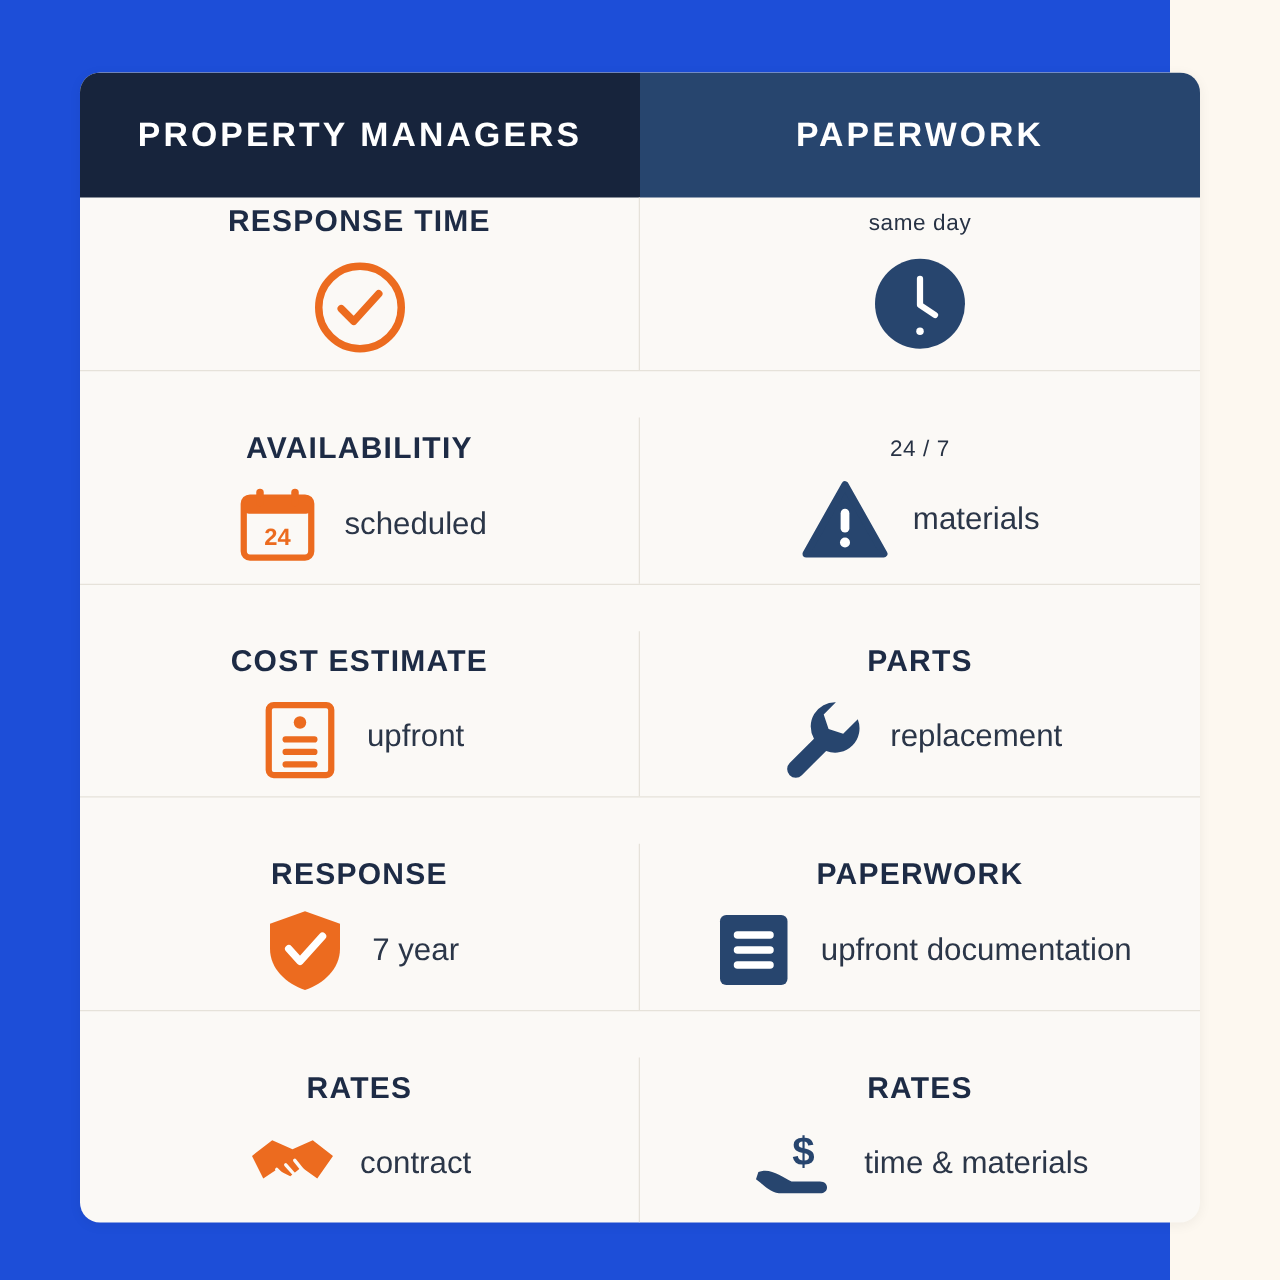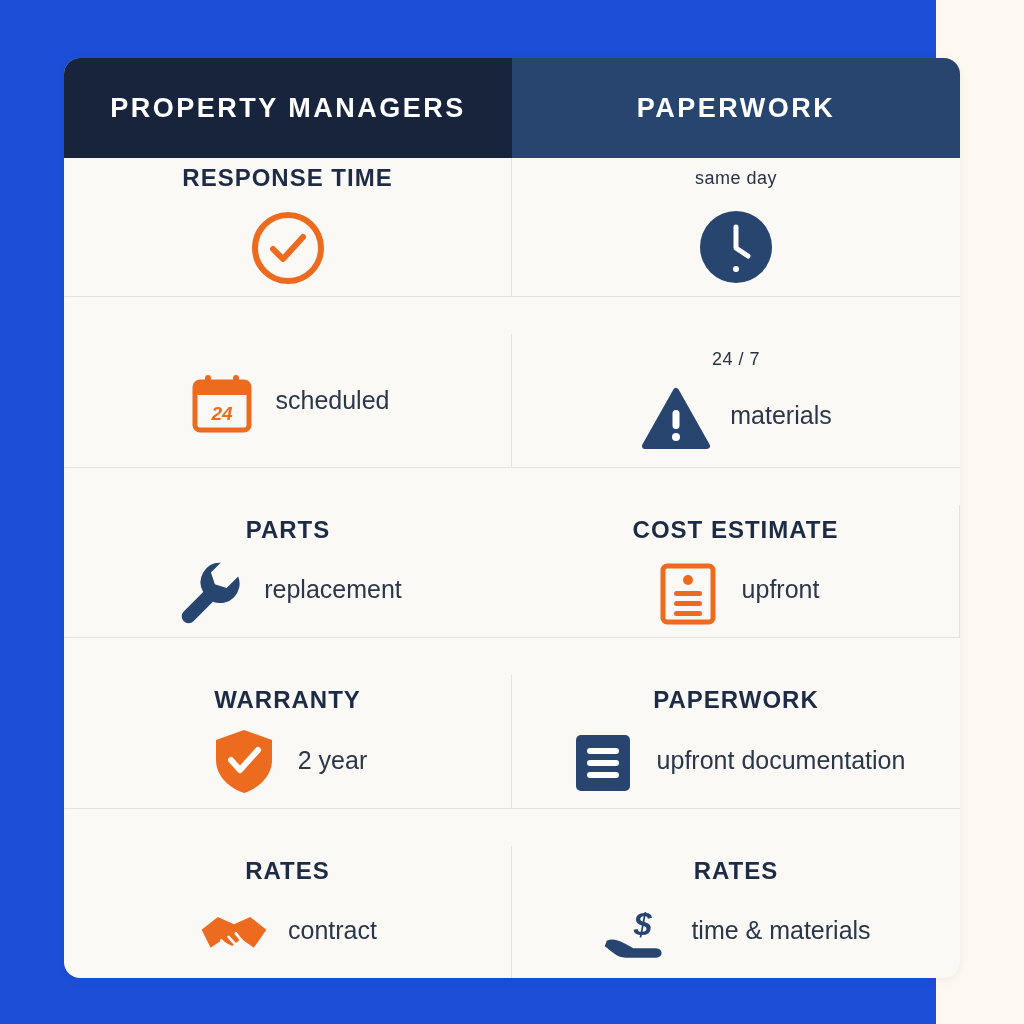--- a/index.html
+++ b/index.html
@@ -90,25 +90,24 @@
   .icon-line {
     display: flex;
     align-items: center;
     justify-content: center;
     gap: 18px;
     width: 100%;
   }
   .icon-box {
     flex: 0 0 auto;
     display: flex;
-    align-items: flex-end;
+    align-items: center;
     justify-content: center;
     width: 72px;
     height: 72px;
-    font-style: italic;
   }
   .icon-box.solo { width: 88px; height: 88px; }
   .value-text {
     font-size: 25px;
     color: #2b3648;
     line-height: 1.25;
     max-width: 250px;
   }
   .row-1 .cell { justify-content: center; }
 </style>
@@ -146,20 +145,21 @@
                 <path d="M40 20 L40 41 L52 49" fill="none" stroke="#ffffff" stroke-width="5" stroke-linecap="round" stroke-linejoin="round"></path>
                 <circle cx="40" cy="62" r="3" fill="#ffffff"></circle>
               </svg>
             </div>
           </div>
         </div>
       </div>
 
       <div class="row">
         <div class="cell left-cell">
+          <div class="cell-title">AVAILABILITIY</div>
           <div class="icon-line">
             <div class="icon-box">
               <svg width="66" height="66" viewBox="0 0 66 66">
                 <rect x="6" y="12" width="54" height="48" rx="5" fill="none" stroke="#ec6b1f" stroke-width="5"></rect>
                 <rect x="6" y="12" width="54" height="13" rx="4" fill="#ec6b1f"></rect>
                 <rect x="16" y="5" width="6" height="14" rx="3" fill="#ec6b1f"></rect>
                 <rect x="44" y="5" width="6" height="14" rx="3" fill="#ec6b1f"></rect>
                 <text x="33" y="50" font-family="Liberation Sans, sans-serif" font-size="19" font-weight="bold" fill="#ec6b1f" text-anchor="middle">24</text>
               </svg>
             </div>
@@ -175,59 +175,59 @@
                 <rect x="31.5" y="24" width="7" height="19" rx="3.5" fill="#ffffff"></rect>
                 <circle cx="35" cy="51" r="4" fill="#ffffff"></circle>
               </svg>
             </div>
             <div class="value-text">materials</div>
           </div>
         </div>
       </div>
 
       <div class="row">
-        <div class="cell">
-          <div class="cell-title">PARTS</div>
-          <div class="icon-line">
-            <div class="icon-box">
-              <svg width="74" height="70" viewBox="0 0 74 70">
-                <path d="M48 6 a20 20 0 0 0 -18 30 L10 56 a7 7 0 0 0 10 10 L40 46 a20 20 0 0 0 26 -26 L54 32 L42 28 L38 16 Z" fill="#27456e"></path>
-              </svg>
-            </div>
-            <div class="value-text">replacement</div>
-          </div>
-        </div>
         <div class="cell left-cell">
           <div class="cell-title">COST ESTIMATE</div>
           <div class="icon-line">
             <div class="icon-box">
               <svg width="62" height="68" viewBox="0 0 62 68">
                 <rect x="6" y="8" width="50" height="56" rx="4" fill="none" stroke="#ec6b1f" stroke-width="5"></rect>
                 <circle cx="31" cy="22" r="5" fill="#ec6b1f"></circle>
                 <rect x="17" y="33" width="28" height="5" rx="2.5" fill="#ec6b1f"></rect>
                 <rect x="17" y="43" width="28" height="5" rx="2.5" fill="#ec6b1f"></rect>
                 <rect x="17" y="53" width="28" height="5" rx="2.5" fill="#ec6b1f"></rect>
               </svg>
             </div>
             <div class="value-text">upfront</div>
           </div>
         </div>
-      </div>
-
-      <div class="row">
-        <div class="cell left-cell">
-          <div class="cell-title">WARRANTY</div>
+        <div class="cell">
+          <div class="cell-title">PARTS</div>
+          <div class="icon-line">
+            <div class="icon-box">
+              <svg width="74" height="70" viewBox="0 0 74 70">
+                <path d="M48 6 a20 20 0 0 0 -18 30 L10 56 a7 7 0 0 0 10 10 L40 46 a20 20 0 0 0 26 -26 L54 32 L42 28 L38 16 Z" fill="#27456e"></path>
+              </svg>
+            </div>
+            <div class="value-text">replacement</div>
+          </div>
+        </div>
+      </div>
+
+      <div class="row">
+        <div class="cell left-cell">
+          <div class="cell-title">RESPONSE</div>
           <div class="icon-line">
             <div class="icon-box">
               <svg width="64" height="70" viewBox="0 0 64 70">
                 <path d="M32 4 L60 14 V34 C60 50 47 62 32 67 C17 62 4 50 4 34 V14 Z" fill="#ec6b1f"></path>
                 <path d="M19 34 L28 44 L46 24" fill="none" stroke="#ffffff" stroke-width="6" stroke-linecap="round" stroke-linejoin="round"></path>
               </svg>
             </div>
-            <div class="value-text">2 year</div>
+            <div class="value-text">7 year</div>
           </div>
         </div>
         <div class="cell">
           <div class="cell-title">PAPERWORK</div>
           <div class="icon-line">
             <div class="icon-box">
               <svg width="64" height="66" viewBox="0 0 64 66">
                 <rect x="5" y="5" width="54" height="56" rx="5" fill="#27456e"></rect>
                 <rect x="16" y="18" width="32" height="6" rx="3" fill="#ffffff"></rect>
                 <rect x="16" y="30" width="32" height="6" rx="3" fill="#ffffff"></rect>

